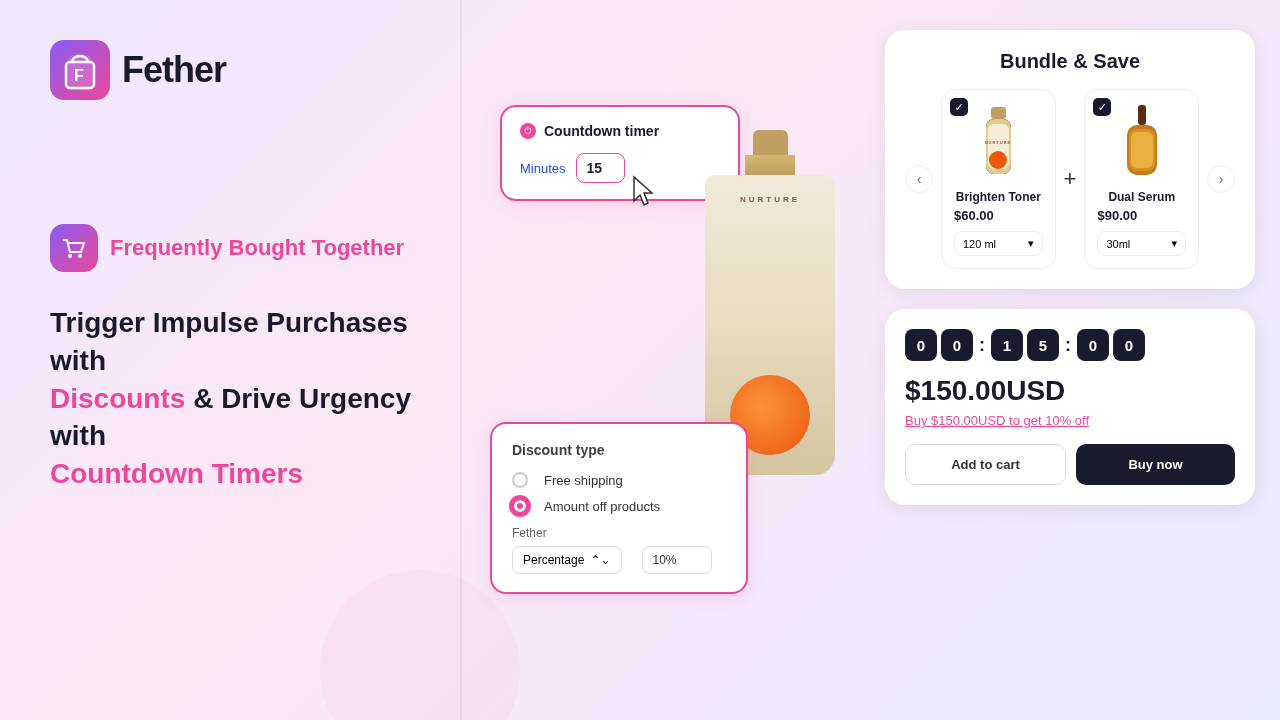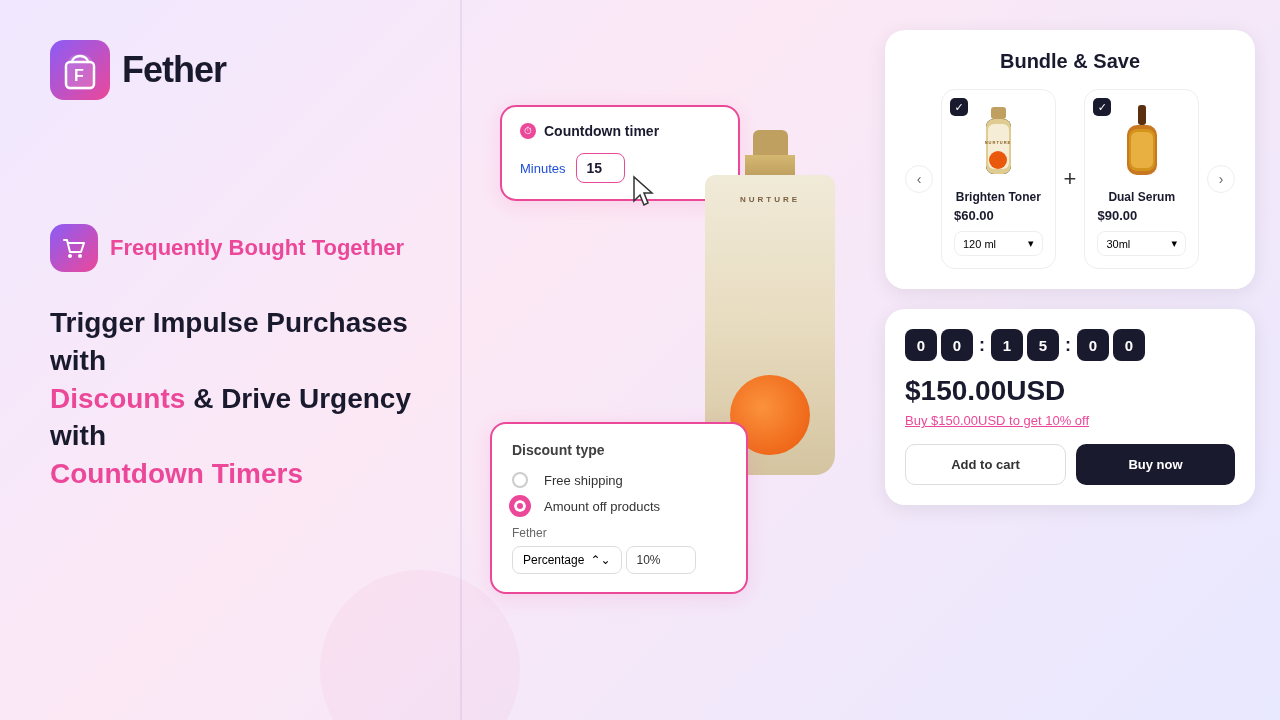--- a/index.html
+++ b/index.html
@@ -194,21 +194,21 @@
     .value-section {
       margin-top: 12px;
     }
     .value-label {
       font-size: 12px;
       color: #666;
       margin-bottom: 6px;
     }
     .value-input-row {
       display: flex;
-      gap: 4px;
+      gap: 20px;
     }
     .value-select {
       display: flex;
       align-items: center;
       gap: 6px;
       border: 1.5px solid #ddd;
       border-radius: 8px;
       padding: 6px 10px;
       font-size: 12px;
       background: white;

